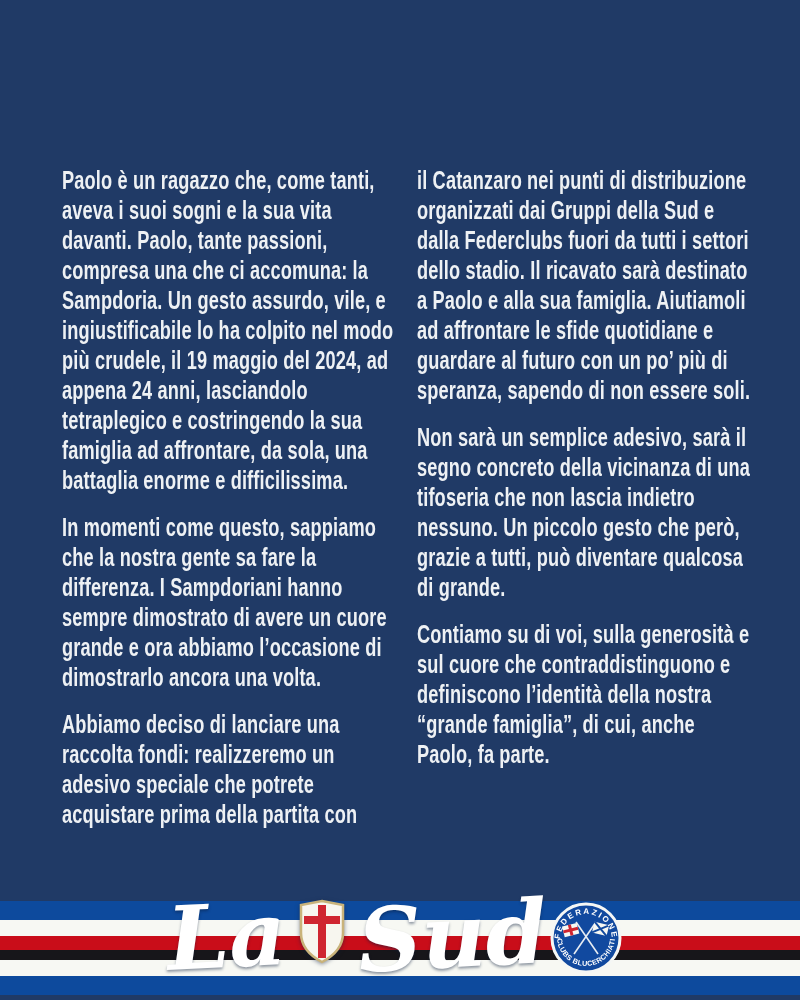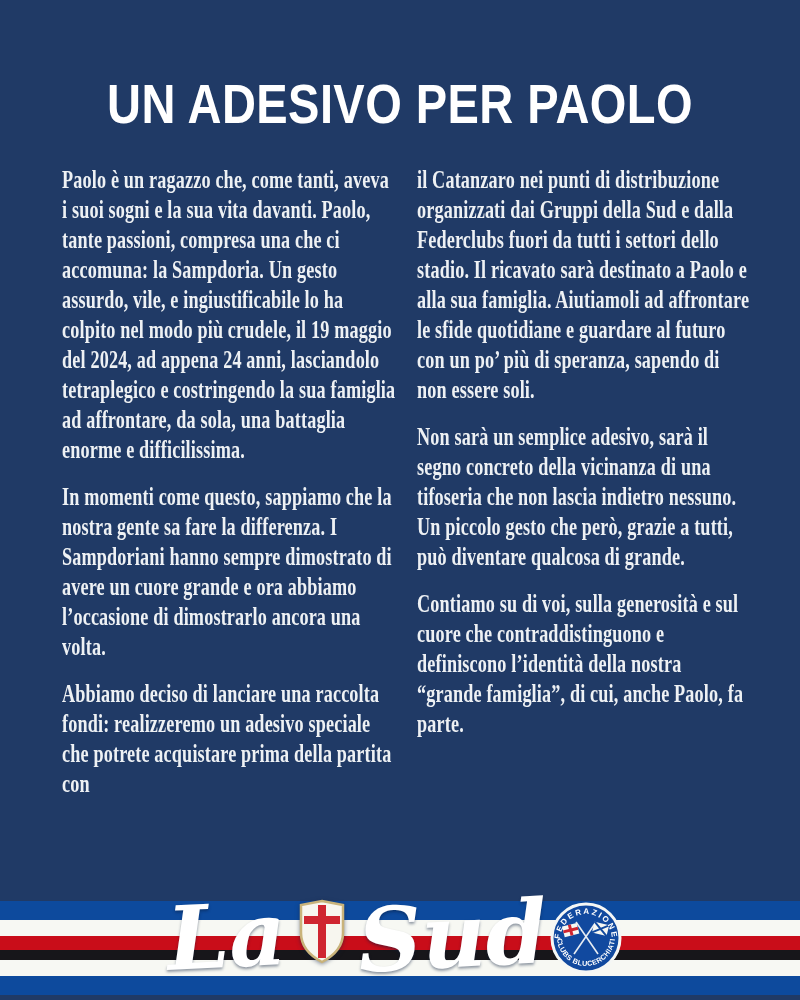--- a/index.html
+++ b/index.html
@@ -14,21 +14,21 @@
   
   .title-wrap { position:absolute; top:76px; left:0; width:800px; text-align:center; }
   .title-wrap h1 {
     margin:0; font-size:56px; font-weight:bold; color:#ffffff;
     line-height:1; white-space:nowrap;
     transform:scaleX(0.84); transform-origin:50% 50%;
     letter-spacing:0.5px;
   }
 
   
-  .col { position:absolute; top:165px;font-family:Liberation Serif, serif; }
+  .col { position:absolute; top:165px; }
   .col-left  { left:62px; }
   .col-right { left:417px; }
   .col-inner { width:458px; transform:scaleX(0.728); transform-origin:0 0; }
   .col-inner p {
     margin:0 0 17px 0;
     font-size:25px; line-height:30px; font-weight:bold;
     color:#eef1f4; letter-spacing:0.2px;
   }
 
   
@@ -59,23 +59,20 @@
   .logo .shield { margin-top:-4px; filter:drop-shadow(0 1px 2px rgba(12,28,60,0.5)); }
 
   
   .badge { position:absolute; left:549px; top:901px; width:74px; height:74px; }
 </style>
 </head>
 <body>
 
 <div class="poster">
 
-  <div class="title-wrap">
-    <h1>UN ADESIVO PER PAOLO</h1>
-  </div>
 
   <div class="col col-left">
     <div class="col-inner">
       <p>Paolo è un ragazzo che, come tanti, aveva i suoi sogni e la sua vita davanti. Paolo, tante passioni, compresa una che ci accomuna: la Sampdoria. Un gesto assurdo, vile, e ingiustificabile lo ha colpito nel modo più crudele, il 19 maggio del 2024, ad appena 24 anni, lasciandolo tetraplegico e costringendo la sua famiglia ad affrontare, da sola, una battaglia enorme e difficilissima.</p>
       <p>In momenti come questo, sappiamo che la nostra gente sa fare la differenza. I Sampdoriani hanno sempre dimostrato di avere un cuore grande e ora abbiamo l’occasione di dimostrarlo ancora una volta.</p>
       <p>Abbiamo deciso di lanciare una raccolta fondi: realizzeremo un adesivo speciale che potrete acquistare prima della partita con</p>
     </div>
   </div>
 
   <div class="col col-right">

